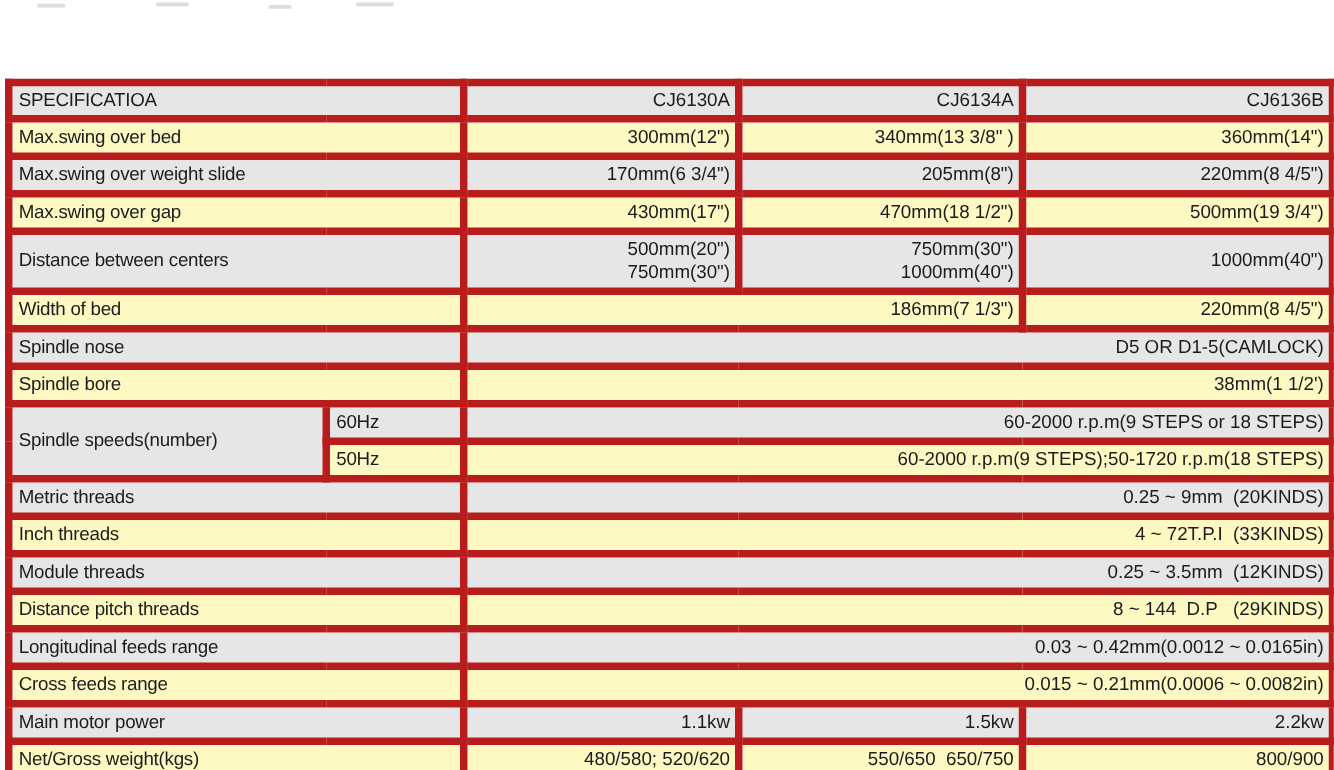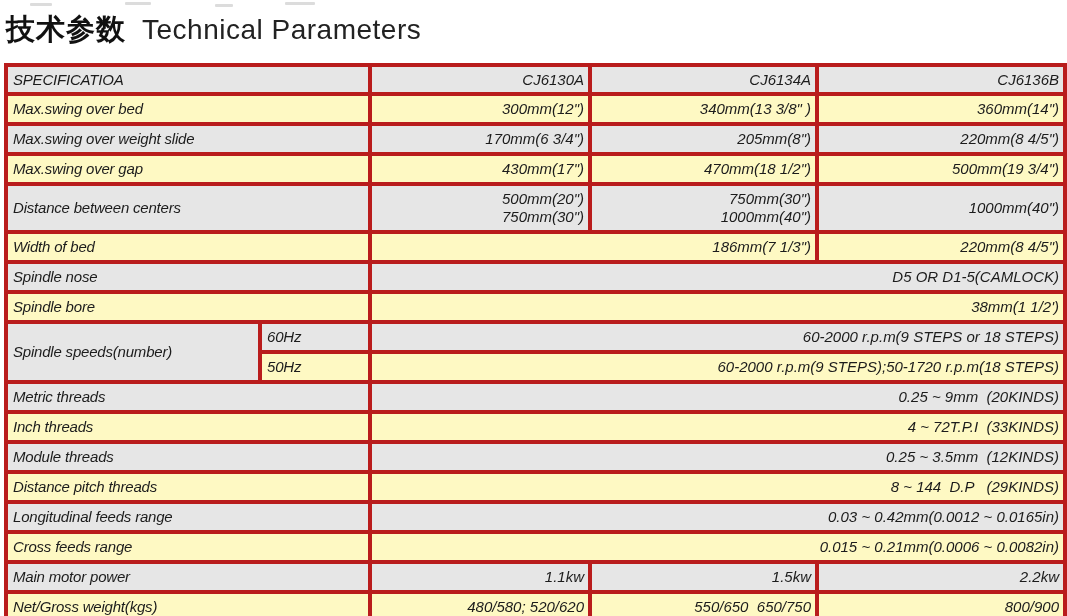--- a/index.html
+++ b/index.html
@@ -27,26 +27,25 @@
 
   table.params {
     position: absolute; top: 63px; left: 4px;
     width: 1059px;
     border-collapse: collapse;
     table-layout: fixed;
     border: 3px solid #3d3d3d;
     font-size: 15px;
   }
   td {
-    border: 4px solid #b91c1c;
+    border: 6px solid #b91c1c;
     padding: 1px 4px;
     vertical-align: middle;
     line-height: 1.15;
     overflow: hidden;
-    font-style: italic;
   }
   td.label { text-align: left; padding-left: 5px; letter-spacing: -0.2px; }
   td.val { text-align: right; white-space: pre-wrap; }
   tr.shade td { background: #e6e6e6; }
   tr.plain td { background: #fef9c3; }
   td.graycell { background: #e6e6e6 !important; }
   tr { height: 30px; }
   tr.hdr { height: 29px; }
   tr.tall { height: 48px; }
   tr.tall td.val { line-height: 1.2; }
@@ -56,23 +55,20 @@
 
 <div class="page">
 
   <div class="artifacts">
       <i></i>
       <i></i>
       <i></i>
       <i></i>
     </div>
 
-  <div class="title">
-    <span class="zh">技术参数</span><span class="en">Technical Parameters</span>
-  </div>
 
   <table class="params">
     <colgroup>
       <col style="width:254px">
         <col style="width:110px">
         <col style="width:220px">
         <col style="width:227px">
         <col style="width:248px">
     </colgroup>
     <tbody>

